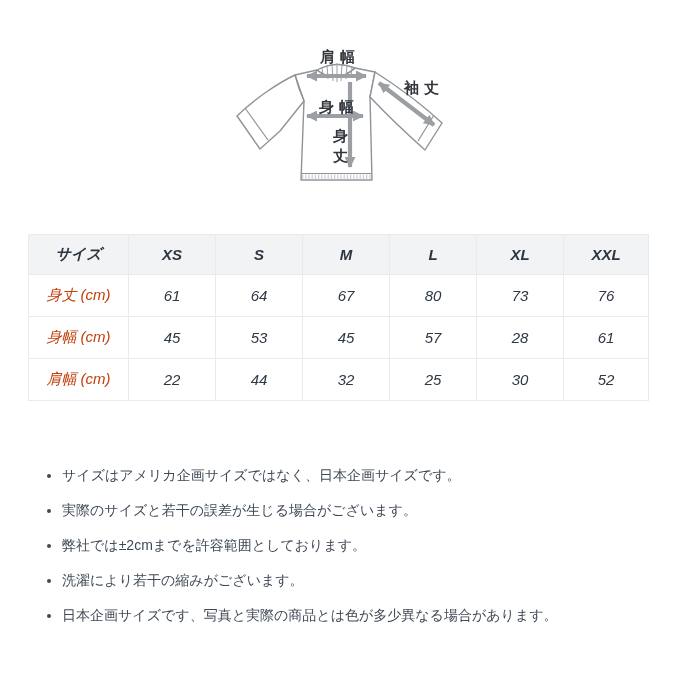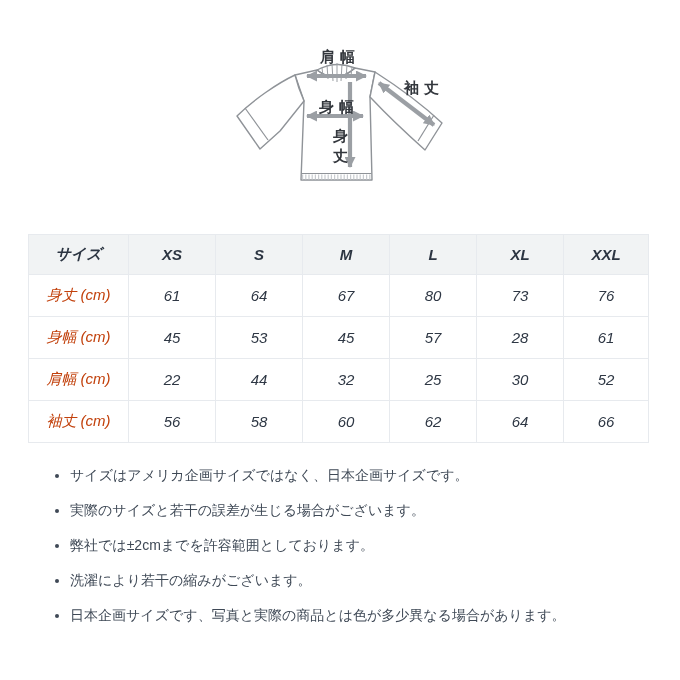--- a/index.html
+++ b/index.html
@@ -25,21 +25,21 @@
     border:1px solid #e7eaee;text-align:center;vertical-align:middle;
     padding:0;
   }
   .size-table thead th{
     background:#f1f3f4;font-weight:bold;height:39px;color:#2c3542;
   }
   .size-table tbody td{height:41px;background:#ffffff;}
   .size-table tbody td.rowlabel{color:#c2410c;}
   
   .notes{
-    position:absolute;left:52px;top:466px;width:610px;
+    position:absolute;left:44px;top:466px;width:610px;
     margin:0;padding:0 0 0 18px;
     font-size:14px;color:#3f4956;line-height:1.35;
   }
   .notes li{margin-bottom:16px;}
 </style>
 </head>
 <body>
 
 <div class="diagram">
   <svg viewBox="200 36 250 168">
@@ -127,29 +127,20 @@
     </tr>
     <tr>
       <td class="rowlabel">肩幅 (cm)</td>
       <td>22</td>
       <td>44</td>
       <td>32</td>
       <td>25</td>
       <td>30</td>
       <td>52</td>
     </tr>
-    <tr>
-      <td class="rowlabel">袖丈 (cm)</td>
-      <td>56</td>
-      <td>58</td>
-      <td>60</td>
-      <td>62</td>
-      <td>64</td>
-      <td>66</td>
-    </tr>
   </tbody>
 </table>
 
 <ul class="notes">
   <li>サイズはアメリカ企画サイズではなく、日本企画サイズです。</li>
   <li>実際のサイズと若干の誤差が生じる場合がございます。</li>
   <li>弊社では±2cmまでを許容範囲としております。</li>
   <li>洗濯により若干の縮みがございます。</li>
   <li>日本企画サイズです、写真と実際の商品とは色が多少異なる場合があります。</li>
 </ul>

